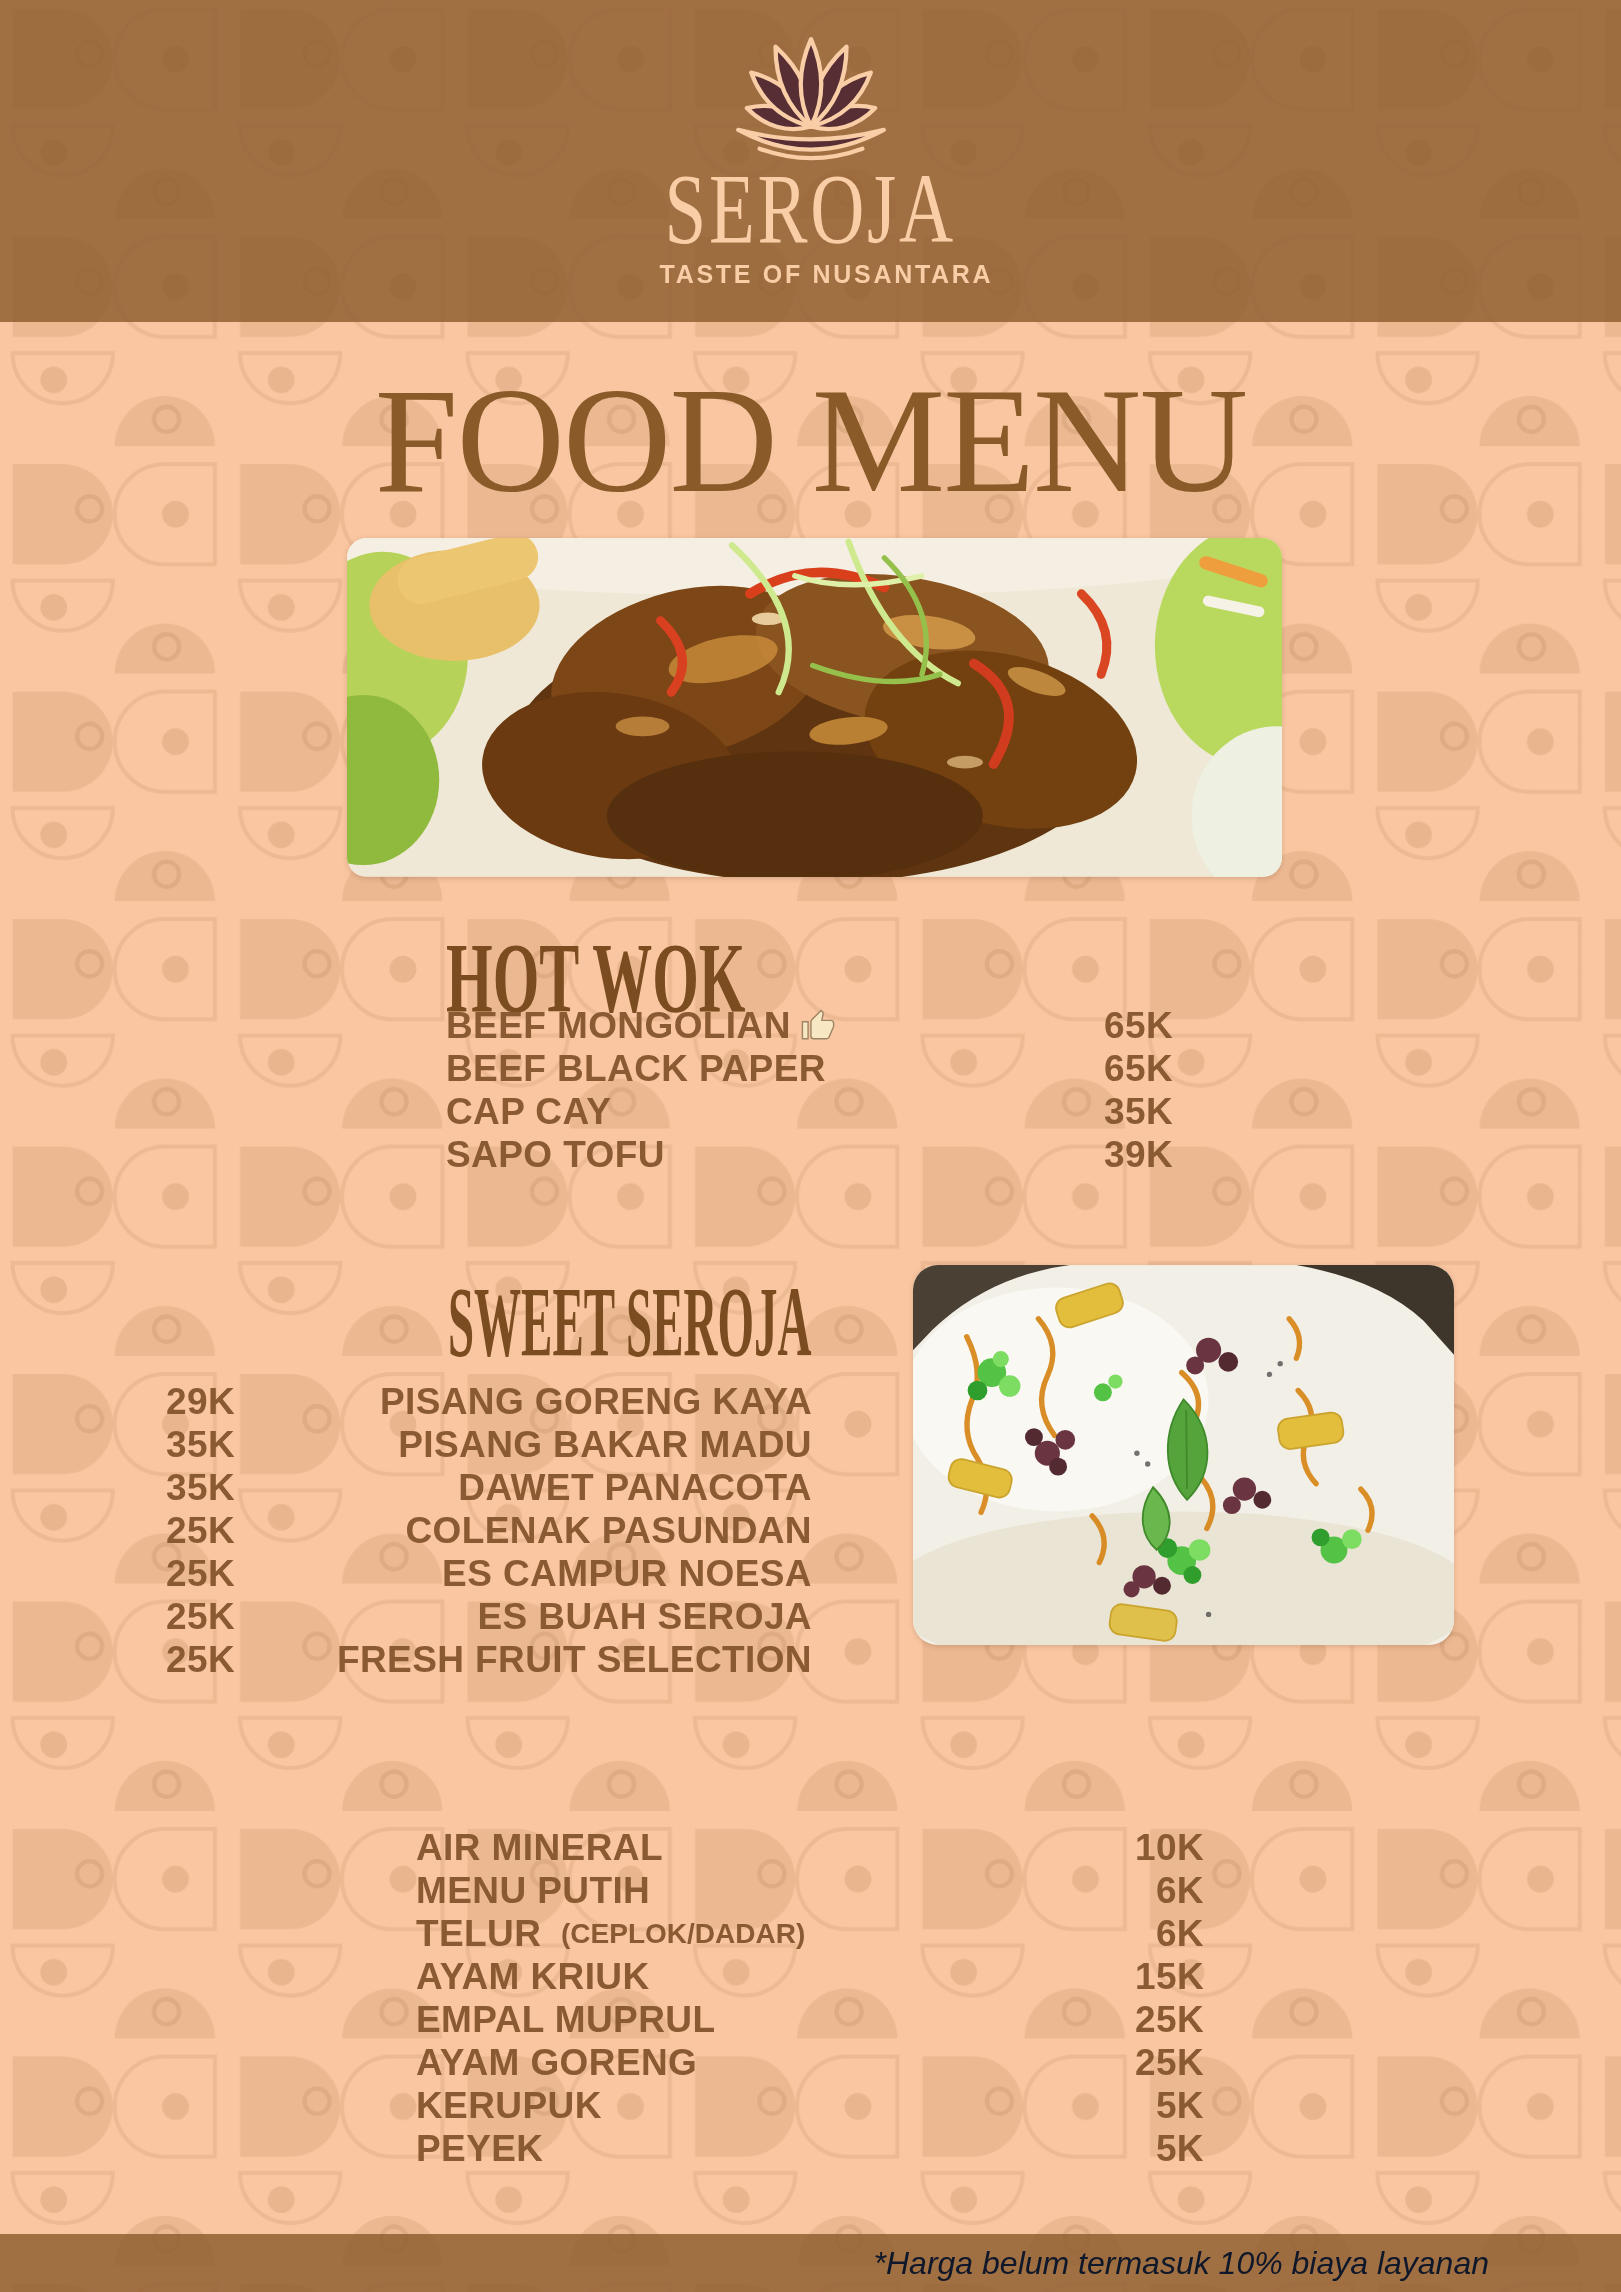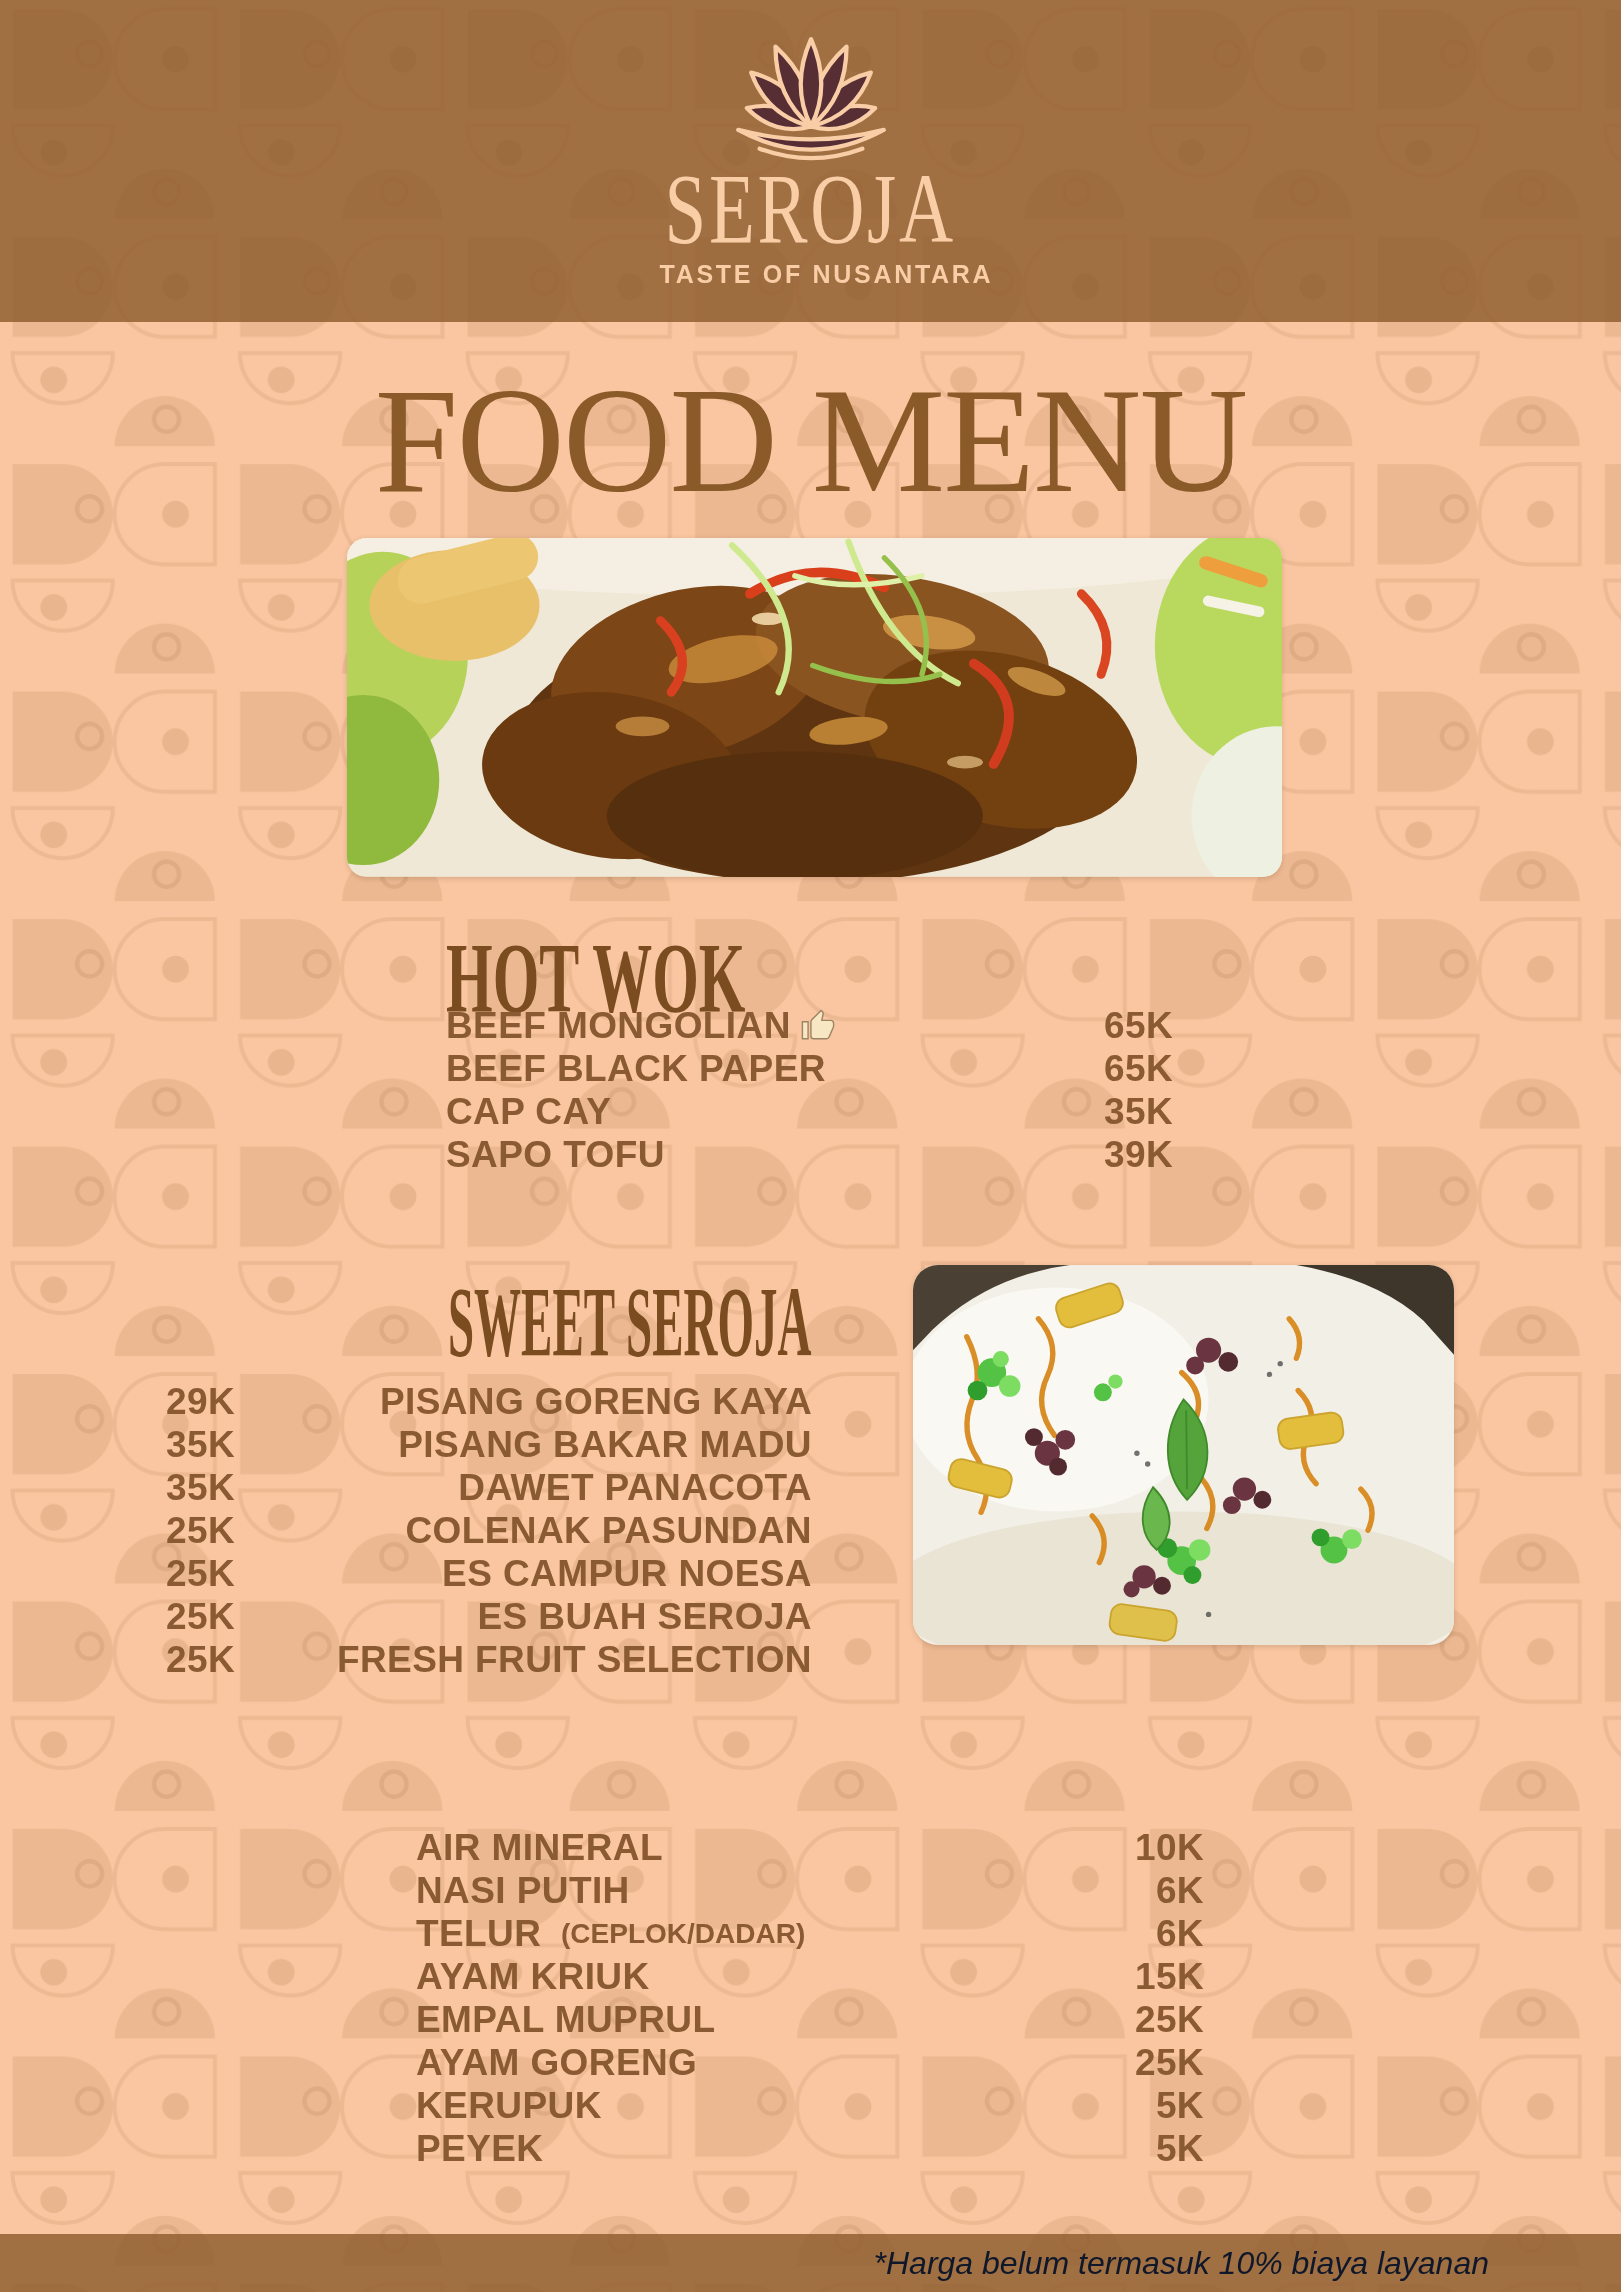--- a/index.html
+++ b/index.html
@@ -262,21 +262,21 @@
 
     <div class="rows extra">
       <div class="row">
         <span class="nm">
             <span>AIR MINERAL</span>
           </span>
         <span>10K</span>
       </div>
       <div class="row">
         <span class="nm">
-            <span>NASI PUTIH</span>
+            <span>MENU PUTIH</span>
           </span>
         <span>6K</span>
       </div>
       <div class="row">
         <span class="nm">
             <span>TELUR</span>
             <span class="note">(CEPLOK/DADAR)</span>
           </span>
         <span>6K</span>
       </div>

